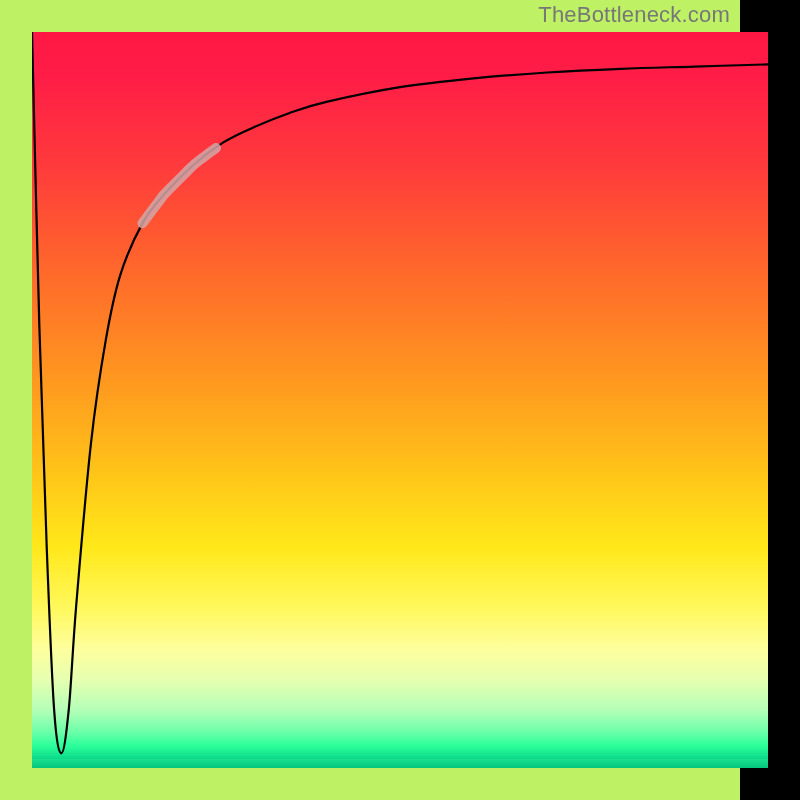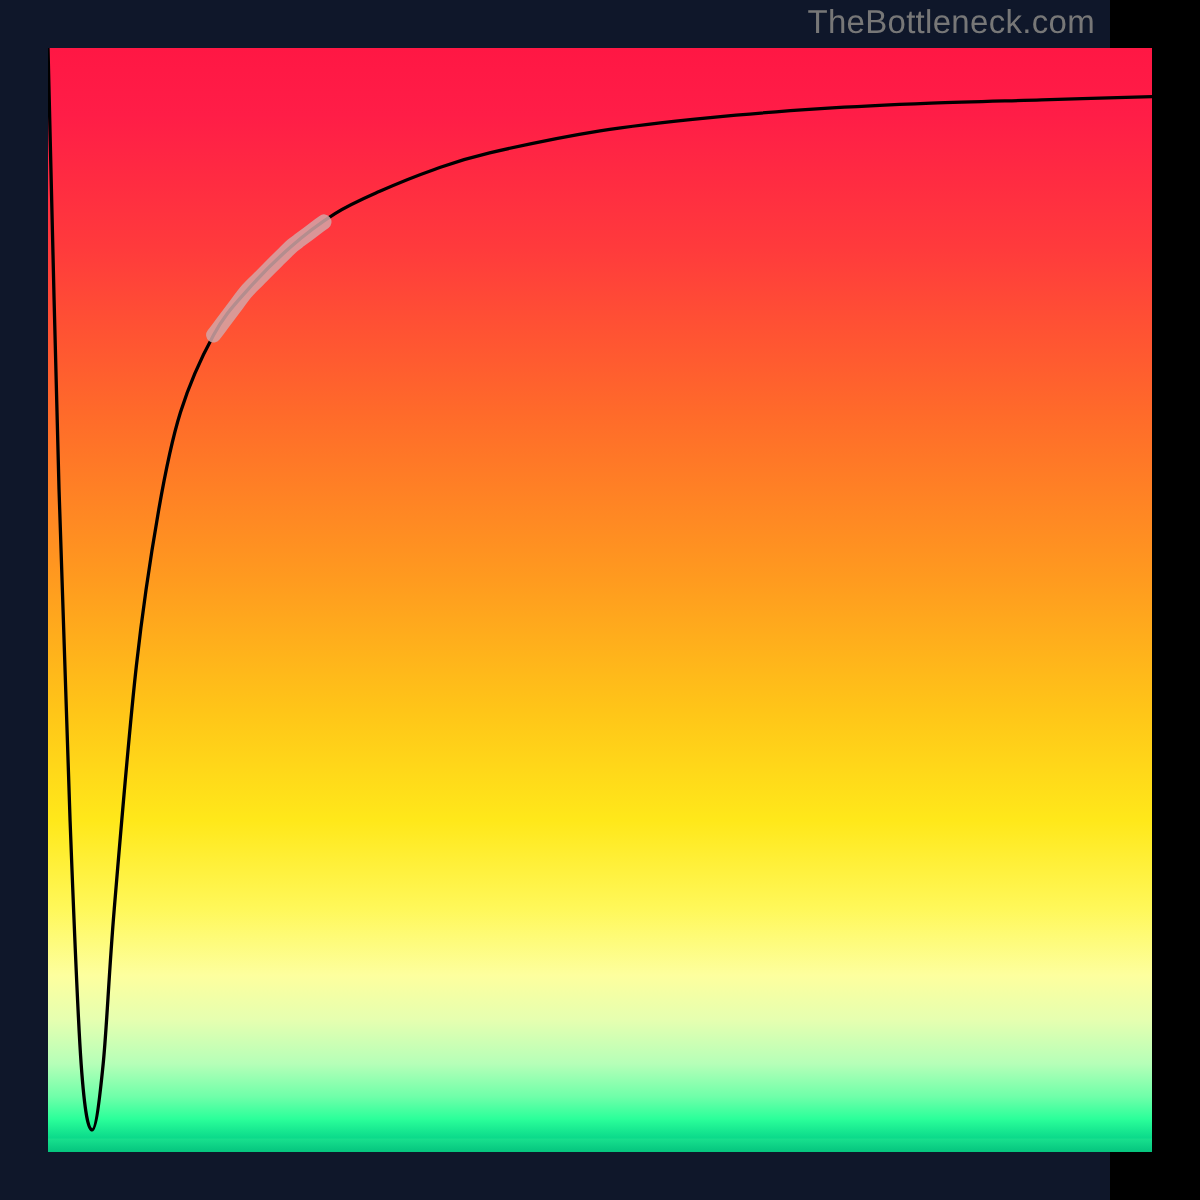--- a/index.html
+++ b/index.html
@@ -8,21 +8,21 @@
     width: 800px;
     height: 800px;
     background: #000;
     font-family: Arial, Helvetica, sans-serif;
     overflow: hidden;
   }
   .frame {
     position: relative;
     width: 740px;
     height: 800px;
-    background: #0f172a;
+    background: #bef264;
   }
   .attribution {
     position: absolute;
     top: 2px;
     right: 10px;
     color: #777;
     font-size: 22px;
     letter-spacing: 0.2px;
     font-weight: 400;
     z-index: 5;

